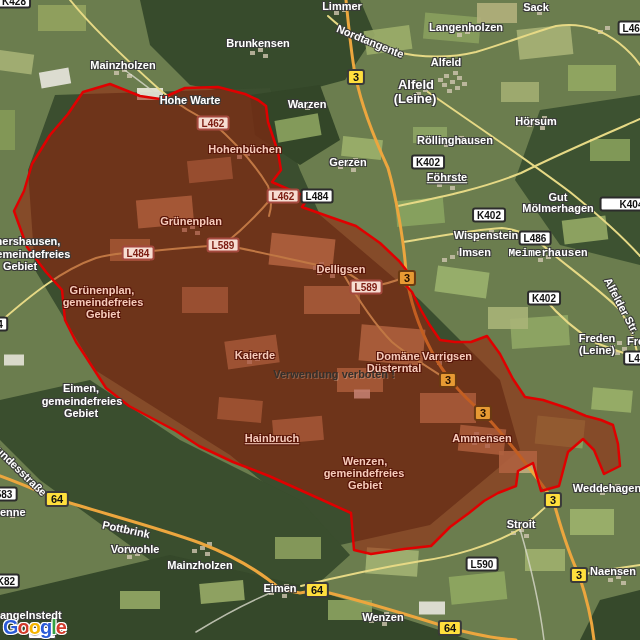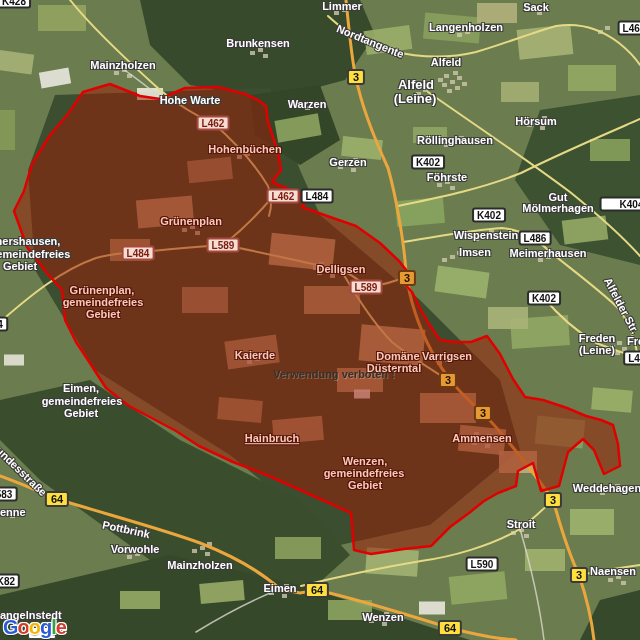--- a/index.html
+++ b/index.html
@@ -250,26 +250,26 @@
       <div class="place" style="left: 258px; top: 44px; transform: translate(-50%, -50%);">Brunkensen</div>
       <div class="place" style="left: 446px; top: 63px; transform: translate(-50%, -50%);">Alfeld</div>
       <div class="place" style="left: 123px; top: 66px; transform: translate(-50%, -50%);">Mainzholzen</div>
       <div class="place big" style="left: 416px; top: 85px; transform: translate(-50%, -50%);">Alfeld</div>
       <div class="place big" style="left: 415px; top: 99px; transform: translate(-50%, -50%);">(Leine)</div>
       <div class="place" style="left: 307px; top: 105px; transform: translate(-50%, -50%);">Warzen</div>
       <div class="place" style="left: 190px; top: 101px; transform: translate(-50%, -50%);">Hohe Warte</div>
       <div class="place" style="left: 455px; top: 141px; transform: translate(-50%, -50%);">Röllinghausen</div>
       <div class="place" style="left: 536px; top: 122px; transform: translate(-50%, -50%);">Hörsum</div>
       <div class="place" style="left: 348px; top: 163px; transform: translate(-50%, -50%);">Gerzen</div>
-      <div class="place" style="left: 447px; top: 178px; transform: translate(-50%, -50%);">Föhrste</div>
+      <div class="place" style="left: 447px; top: 178px; transform: translate(-50%, -50%); text-decoration: underline;">Föhrste</div>
       <div class="place" style="left: 558px; top: 198px; transform: translate(-50%, -50%);">Gut</div>
       <div class="place" style="left: 558px; top: 209px; transform: translate(-50%, -50%);">Mölmerhagen</div>
       <div class="place" style="left: 486px; top: 236px; transform: translate(-50%, -50%);">Wispenstein</div>
       <div class="place" style="left: 475px; top: 253px; transform: translate(-50%, -50%);">Imsen</div>
-      <div class="place" style="left: 548px; top: 254px; transform: translate(-50%, -50%);">Meimerhausen</div>
+      <div class="place" style="left: 548px; top: 254px; transform: translate(-50%, -50%); font-family: Liberation Mono, monospace;">Meimerhausen</div>
       <div class="place" style="left: 28px; top: 242px; transform: translate(-50%, -50%);">hershausen,</div>
       <div class="place" style="left: 30px; top: 255px; transform: translate(-50%, -50%);">gemeindefreies</div>
       <div class="place" style="left: 20px; top: 267px; transform: translate(-50%, -50%);">Gebiet</div>
       <div class="place" style="left: 597px; top: 339px; transform: translate(-50%, -50%);">Freden</div>
       <div class="place" style="left: 597px; top: 351px; transform: translate(-50%, -50%);">(Leine)</div>
       <div class="place" style="left: 627px; top: 342px; transform: translate(0px, -50%);">Fre</div>
       <div class="place" style="left: 81px; top: 389px; transform: translate(-50%, -50%);">Eimen,</div>
       <div class="place" style="left: 82px; top: 402px; transform: translate(-50%, -50%);">gemeindefreies</div>
       <div class="place" style="left: 81px; top: 414px; transform: translate(-50%, -50%);">Gebiet</div>
       <div class="place" style="left: 607px; top: 489px; transform: translate(-50%, -50%);">Weddehagen</div>

